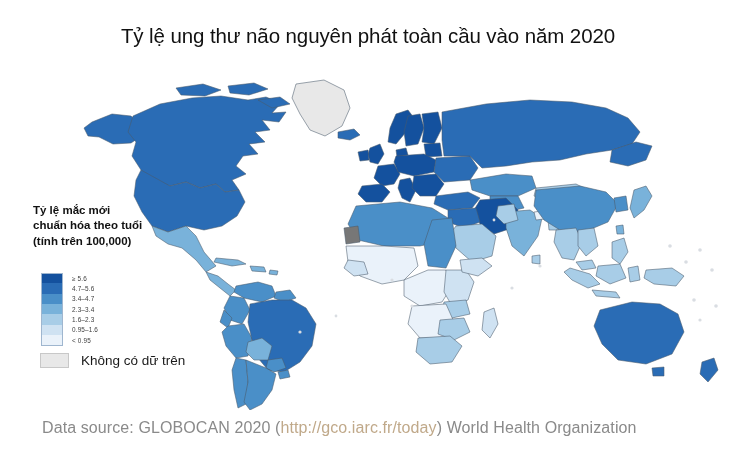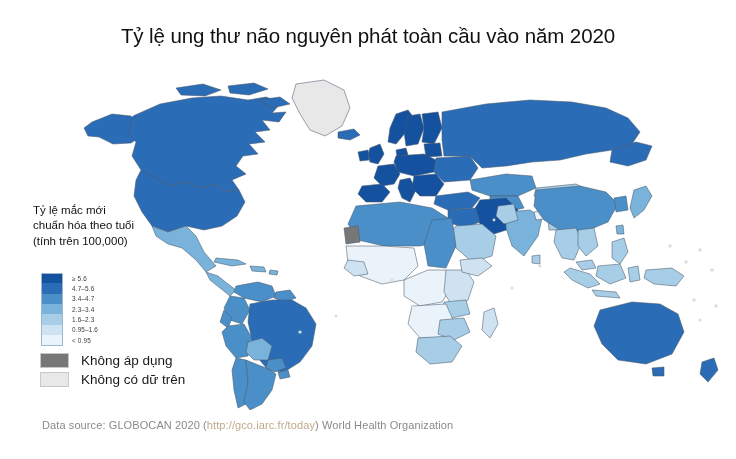--- a/index.html
+++ b/index.html
@@ -50,21 +50,21 @@
   .graticule-dot { fill: #d9dde2; }
   
   #legend {
     position: absolute;
     left: 33px;
     top: 203px;
     width: 160px;
   }
   #legend-title {
     font-size: 11.5px;
-    font-weight: normal;
+    font-weight: bold;
     line-height: 1.33;
     color: #111111;
     white-space: pre-line;
     margin-bottom: 24px;
   }
   #legend-ramp {
     position: relative;
     margin-left: 8px;
     display: flex;
     flex-direction: column;
@@ -117,21 +117,21 @@
     font-size: 13.5px;
     color: #1a1a1a;
     margin-left: 12px;
     white-space: nowrap;
   }
   
   #footer {
     position: absolute;
     left: 42px;
     top: 419px;
-    font-size: 11px;
+    font-size: 16px;
     color: #8a8a8a;
     letter-spacing: 0.1px;
     white-space: nowrap;
   }
   #footer .src-url { color: #c0a98a; }
 </style>
 </head>
 <body>
 
 <div id="figure">
@@ -292,24 +292,20 @@
       <div class="ramp-row">
         <span class="ramp-swatch" style="background:#eaf2fa"></span>
         <span class="ramp-label">&lt; 0.95</span>
       </div>
       <div id="legend-ramp-box"></div>
     </div>
   </div>
 
   <div id="legend-extra">
     <div class="extra-row">
-      <span class="extra-swatch" style="background:#777777"></span>
-      <span class="extra-label">Không áp dụng</span>
-    </div>
-    <div class="extra-row">
       <span class="extra-swatch" style="background:#e8e8e8"></span>
       <span class="extra-label">Không có dữ trên</span>
     </div>
   </div>
 
   <div id="footer"><span>Data source: GLOBOCAN 2020 (</span><span class="src-url">http://gco.iarc.fr/today</span><span>) World Health Organization</span></div>
 
 </div>
 
 </body></html>

